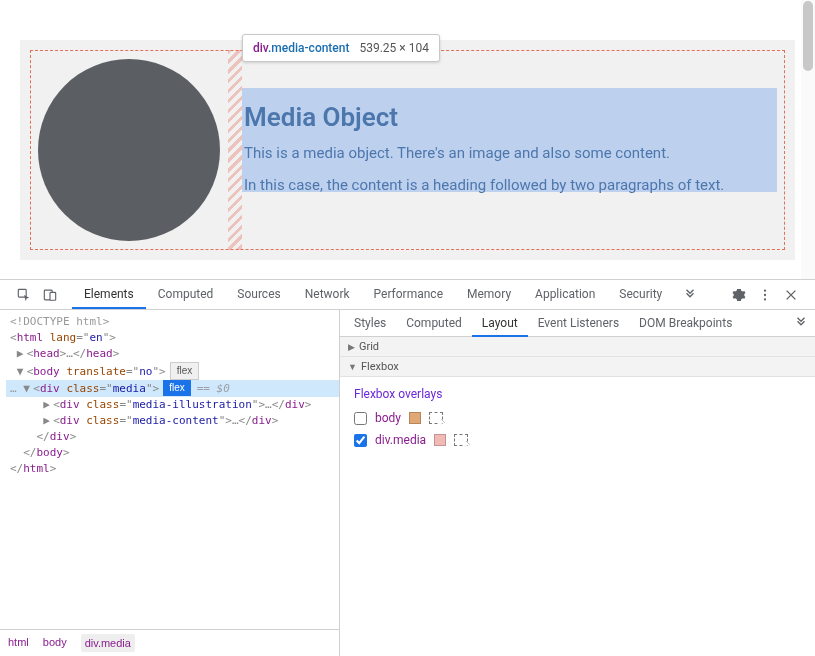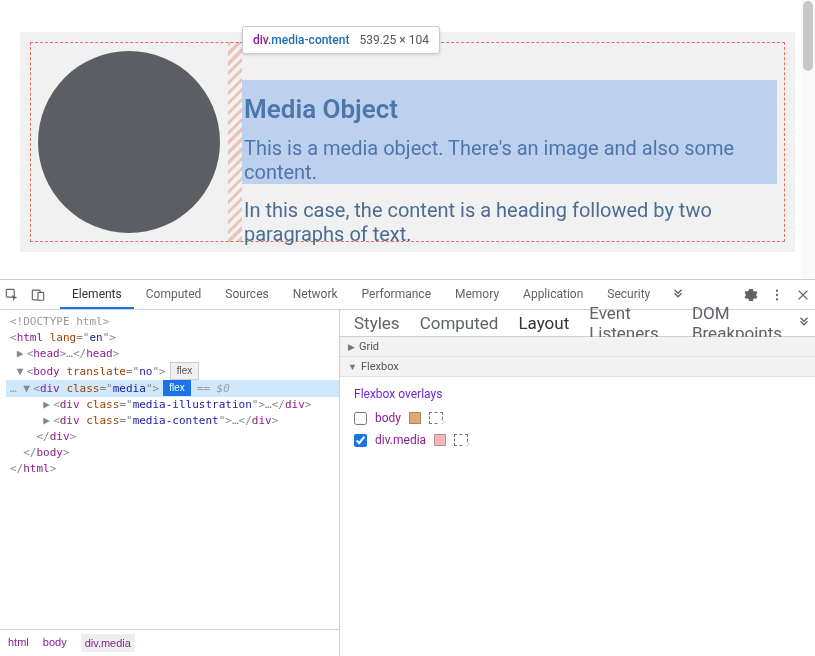--- a/index.html
+++ b/index.html
@@ -27,21 +27,21 @@
 }
 .page-scroll::before {
   content: "";
   position: absolute;
   top: 1px; left: 2px; width: 10px; height: 70px;
   background: #c8c8c8;
   border-radius: 5px;
 }
 .page-canvas {
   position: absolute;
-  left: 20px; right: 20px; top: 32px;
+  left: 20px; right: 20px; top: 40px;
   background: #f1f1f1;
   padding: 10px;
   height: 220px;
 }
 
 .dash-outer {
   position: absolute;
   inset: 10px;
   border: 1px dashed #e36f5a;
   pointer-events: none;
@@ -106,38 +106,38 @@
 .tooltip .cls { color: #1a6fb0; font-weight: 500; }
 .tooltip .dims { color: #555; }
 .mc-heading {
   font-size: 26px;
   font-weight: 600;
   color: #4b6d93;
   margin-bottom: 12px;
   margin-top: 40px;
 }
 .mc-p {
-  font-size: 20px;
+  font-size: 15px;
   color: #4b6d93;
   margin-bottom: 14px;
 }
 
 
 .devtools {
   height: 376px;
   display: flex;
   flex-direction: column;
   background: #fff;
 }
 .dt-toolbar {
   display: flex;
   align-items: center;
   height: 30px;
   border-bottom: 1px solid #d0d0d0;
-  padding: 0 2px;
+  padding: 0 14px;
   gap: 6px;
 }
 .dt-toolbar .tabs {
   display: flex;
   gap: 0;
   margin-left: 6px;
 }
 .dt-toolbar .tab {
   padding: 7px 12px 6px;
   font-size: 12px;
@@ -216,21 +216,21 @@
 }
 .side-tabs {
   display: flex;
   align-items: center;
   border-bottom: 1px solid #d0d0d0;
   height: 27px;
   padding: 0 4px;
 }
 .side-tabs .stab {
   padding: 6px 10px 5px;
-  font-size: 17px;
+  font-size: 12px;
   color: #5f6368;
   cursor: pointer;
   border-bottom: 2px solid transparent;
 }
 .side-tabs .stab.active { color: #333; border-bottom-color: #1a73e8; }
 .side-tabs .spacer { flex: 1; }
 
 .section-header {
   background: #f3f3f3;
   border-bottom: 1px solid #e2e2e2;

